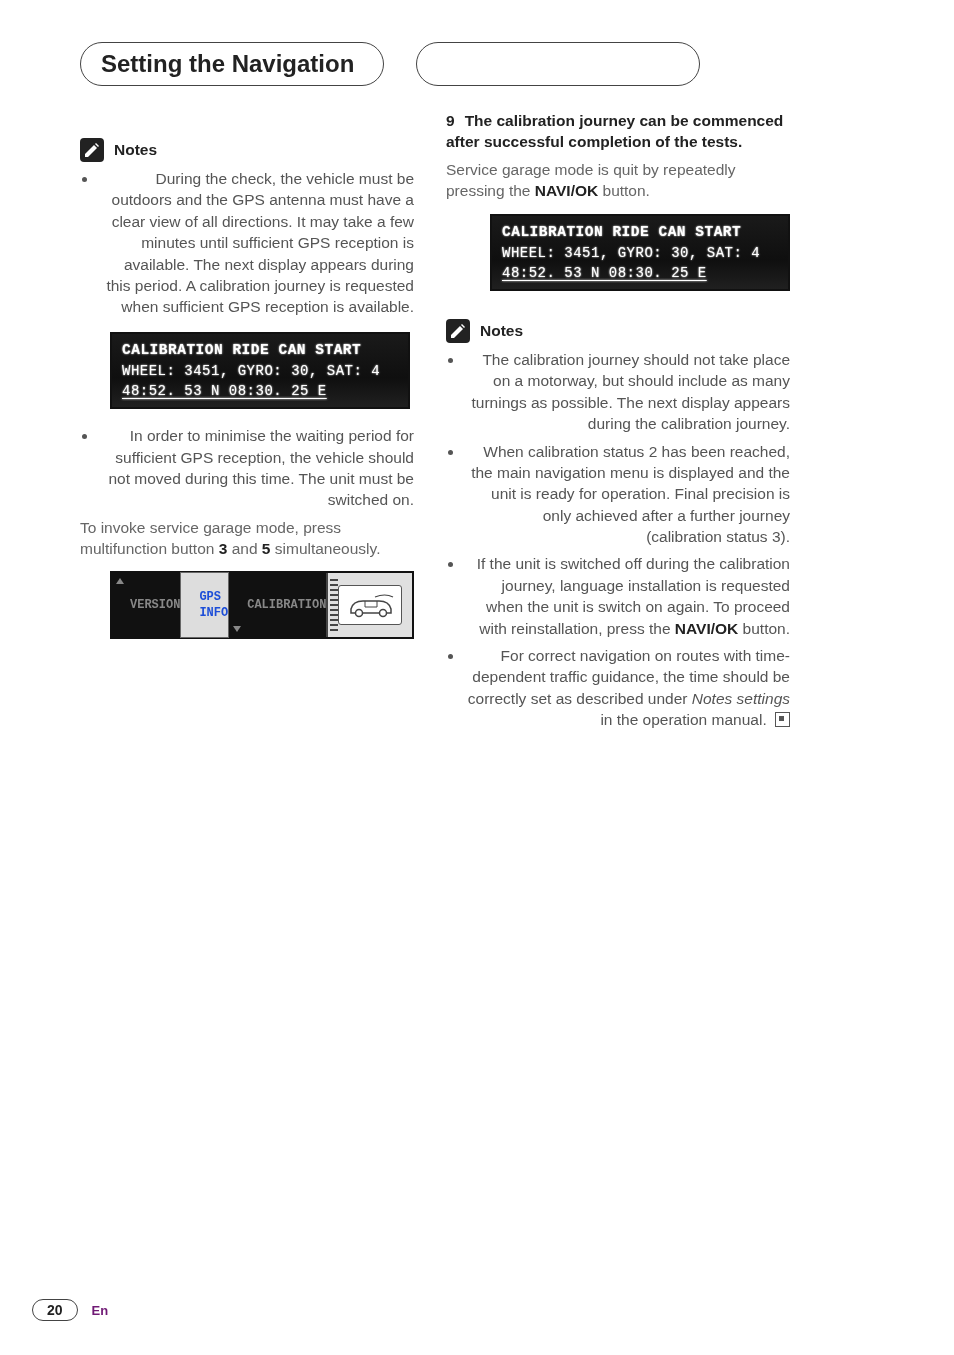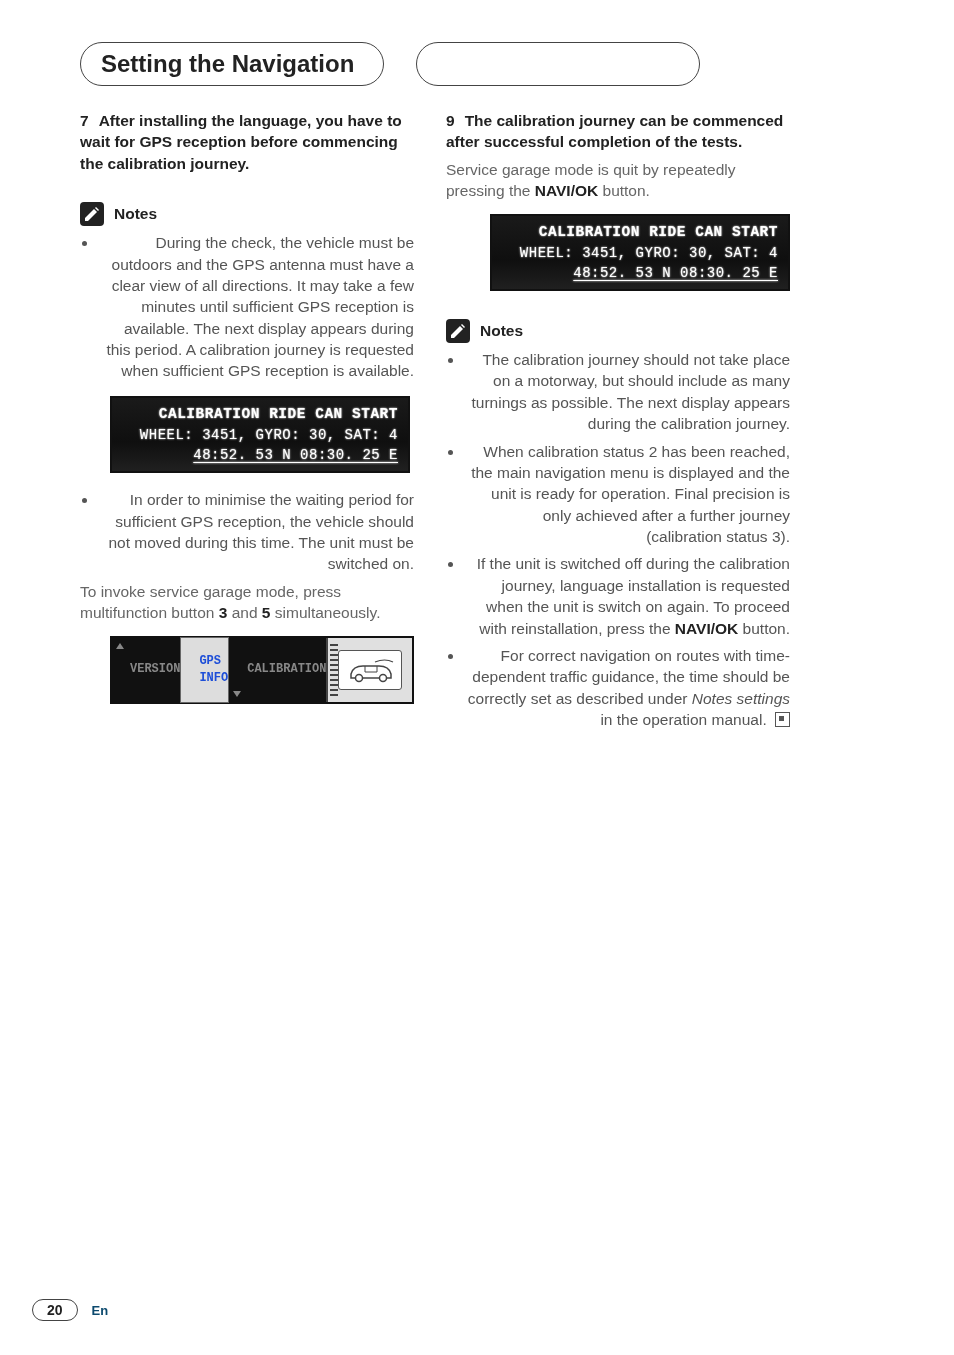--- a/index.html
+++ b/index.html
@@ -92,21 +92,20 @@
   box-sizing: border-box;
   border: 2px solid #111;
   background: linear-gradient(#1a1a1a, #0f0f0f 60%, #202020);
   padding: 6px 10px 6px 10px;
   color: #fff;
   font-family: "Courier New", monospace;
   font-size: 14px;
   line-height: 1.45;
   letter-spacing: 0.5px;
   text-shadow: 0 0 2px #fff;
-  text-align: right;
 }
 .lcd .l1 { font-weight: bold; font-size: 14.5px; }
 .lcd .l3 { text-decoration: underline; text-underline-offset: 3px; }
 .device-menu {
   margin: 12px 0 0 30px;
   width: 300px;
   height: 64px;
   border: 2px solid #111;
   background: #111;
   position: relative;
@@ -198,21 +197,21 @@
   border: 1.5px solid #444;
   border-radius: 14px;
   padding: 2px 14px;
   font-weight: bold;
   color: #222;
   font-size: 14px;
   margin-right: 14px;
 }
 .lang {
   font-weight: bold;
-  color: #0c4a6e;
+  color: #701a75;
   font-size: 13px;
 }
 .italic { font-style: italic; }
 .right-lcd { margin-left: 44px; margin-top: 12px; margin-bottom: 22px; }
 svg.pencil-svg { position: absolute; left: 2px; top: 2px; }
 svg.car-svg { display: block; }
 </style>
 </head>
 <body>
 
@@ -222,23 +221,20 @@
     <div class="header-lozenge">
       <span class="header-title">Setting the Navigation</span>
     </div>
     <div class="header-lozenge empty"></div>
   </div>
 
   <div class="columns">
 
     <div class="col">
 
-      <div class="step-head">
-        <span class="num">7</span><span>After installing the language, you have to wait for GPS reception before commencing the calibration journey.</span>
-      </div>
 
       <div class="notes-header">
         <div class="pencil-icon">
           <svg class="pencil-svg" width="20" height="20" viewBox="0 0 20 20">
             <path d="M3 14 L12 5 L15 8 L6 17 L3 17 Z" fill="#fff"></path>
             <path d="M13 4 L16 7 L17 6 L14 3 Z" fill="#fff"></path>
           </svg>
         </div>
         <span class="notes-label">Notes</span>
       </div>

